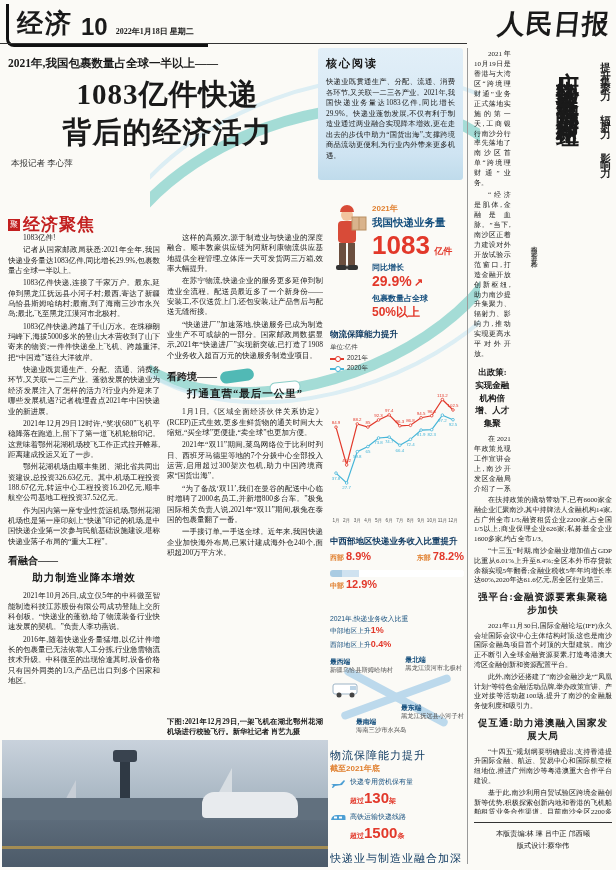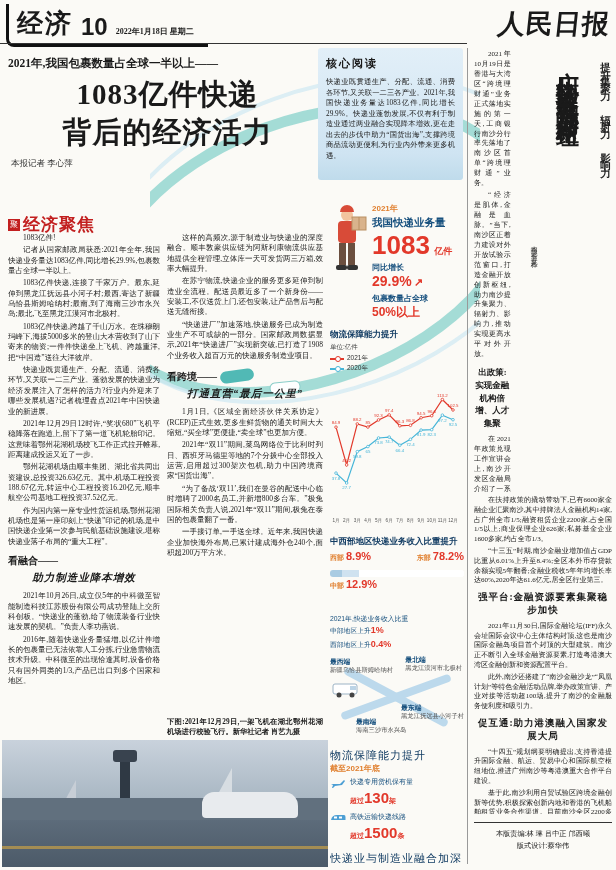--- a/index.html
+++ b/index.html
@@ -37,21 +37,21 @@
   .core-body { font-size:7.3px; line-height:1.45; text-align:justify; color:#222; }
 
   
   .newscol { position:absolute; top:233px; height:504px; font-size:7.5px; line-height:1.38;
              text-align:justify; overflow:hidden; }
   #colL { left:8px;  width:152px; }
   #colM { left:167px; width:156px; display:flex; flex-direction:column; }
   .newscol p, .plist p { text-indent:2em; margin-bottom:2px; }
   .subhead { margin:7px 0 6px; text-align:center; }
   .subhead .sh-label { display:block; font-weight:bold; font-size:10px; text-align:left; }
-  .subhead .sh-title { display:block; font-size:10.5px; font-weight:bold; font-style:italic; margin-top:3px; letter-spacing:1px; }
+  .subhead .sh-title { display:block; font-size:10.5px; font-weight:bold; margin-top:3px; letter-spacing:1px; }
   .caption { margin-top:auto; font-size:7.3px; font-weight:bold; line-height:1.4; text-align:justify; }
 
   
   .infog { position:absolute; left:330px; top:203px; width:134px; height:660px; z-index:1;
            font-family:"Liberation Sans",sans-serif; overflow:hidden; }
   .ig-year { color:#e07f2e; font-size:8px; font-weight:bold; }
   .ig-stat { display:flex; gap:4px; }
   .ig-stat-txt { flex:1; }
   .ig-h { color:#17507e; font-size:10.5px; font-weight:bold; margin:2px 0;font-family:Liberation Mono, monospace; }
   .big-red { color:#e2382a; font-weight:bold; font-size:26px; line-height:1; }

